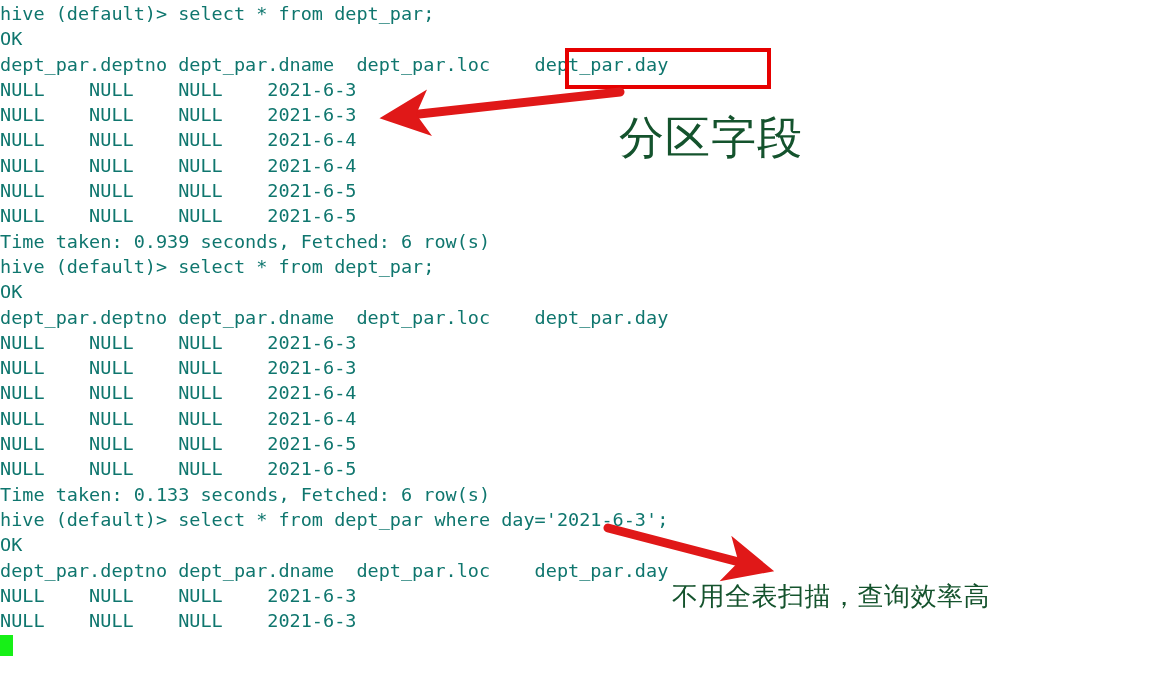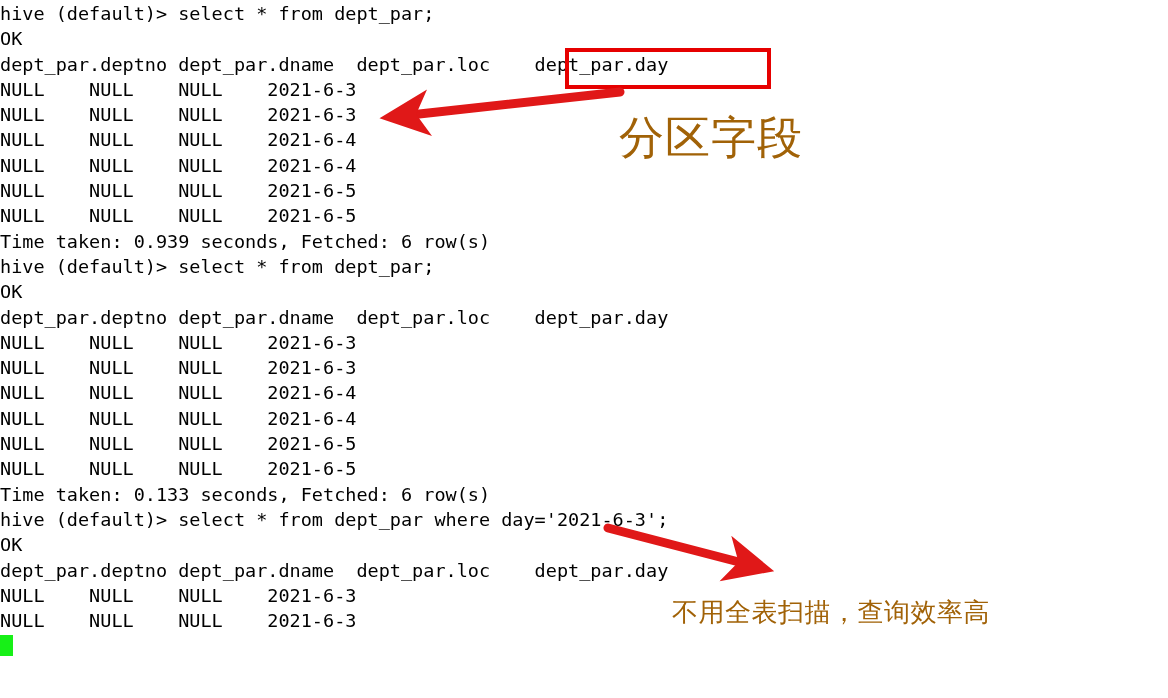--- a/index.html
+++ b/index.html
@@ -22,21 +22,21 @@
     width: 1168px;
     height: 698px;
     padding: 0;
   }
   .line {
     position: relative;
     height: 25.3px;
     line-height: 25.3px;
     font-size: 18.5px;
     letter-spacing: 0px;
-    color: #000000;
+    color: #0f766e;
     white-space: pre;
     font-family: "DejaVu Sans Mono", "Liberation Mono", monospace;
   }
   .line.first { margin-top: 1px; }
   .cursor {
     display: inline-block;
     width: 13px;
     height: 21px;
     background: #17f017;
     vertical-align: -4px;
@@ -50,28 +50,28 @@
     pointer-events: none;
   }
   .red-box {
     position: absolute;
     border: 4px solid #e60000;
     box-sizing: border-box;
     background: transparent;
   }
   .cn-note {
     position: absolute;
-    color: #a16207;
+    color: #14532d;
     font-family: Liberation Mono, monospace;
     font-weight: 500;
     white-space: nowrap;
     text-align: right;
   }
   #cn-note-1 { left: 619px; top: 108px; font-size: 45px; letter-spacing: 1px; }
-  #cn-note-2 { left: 672px; top: 595px; font-size: 26px; letter-spacing: 0.5px; }
+  #cn-note-2 { left: 672px; top: 579px; font-size: 26px; letter-spacing: 0.5px; }
   svg.arrows { position: absolute; left: 0; top: 0; }
 </style>
 </head>
 <body>
 
 <div id="screen">
 
   <div id="terminal">
     <div class="line first">hive (default)&gt; select * from dept_par;</div>
     <div class="line">OK</div>

